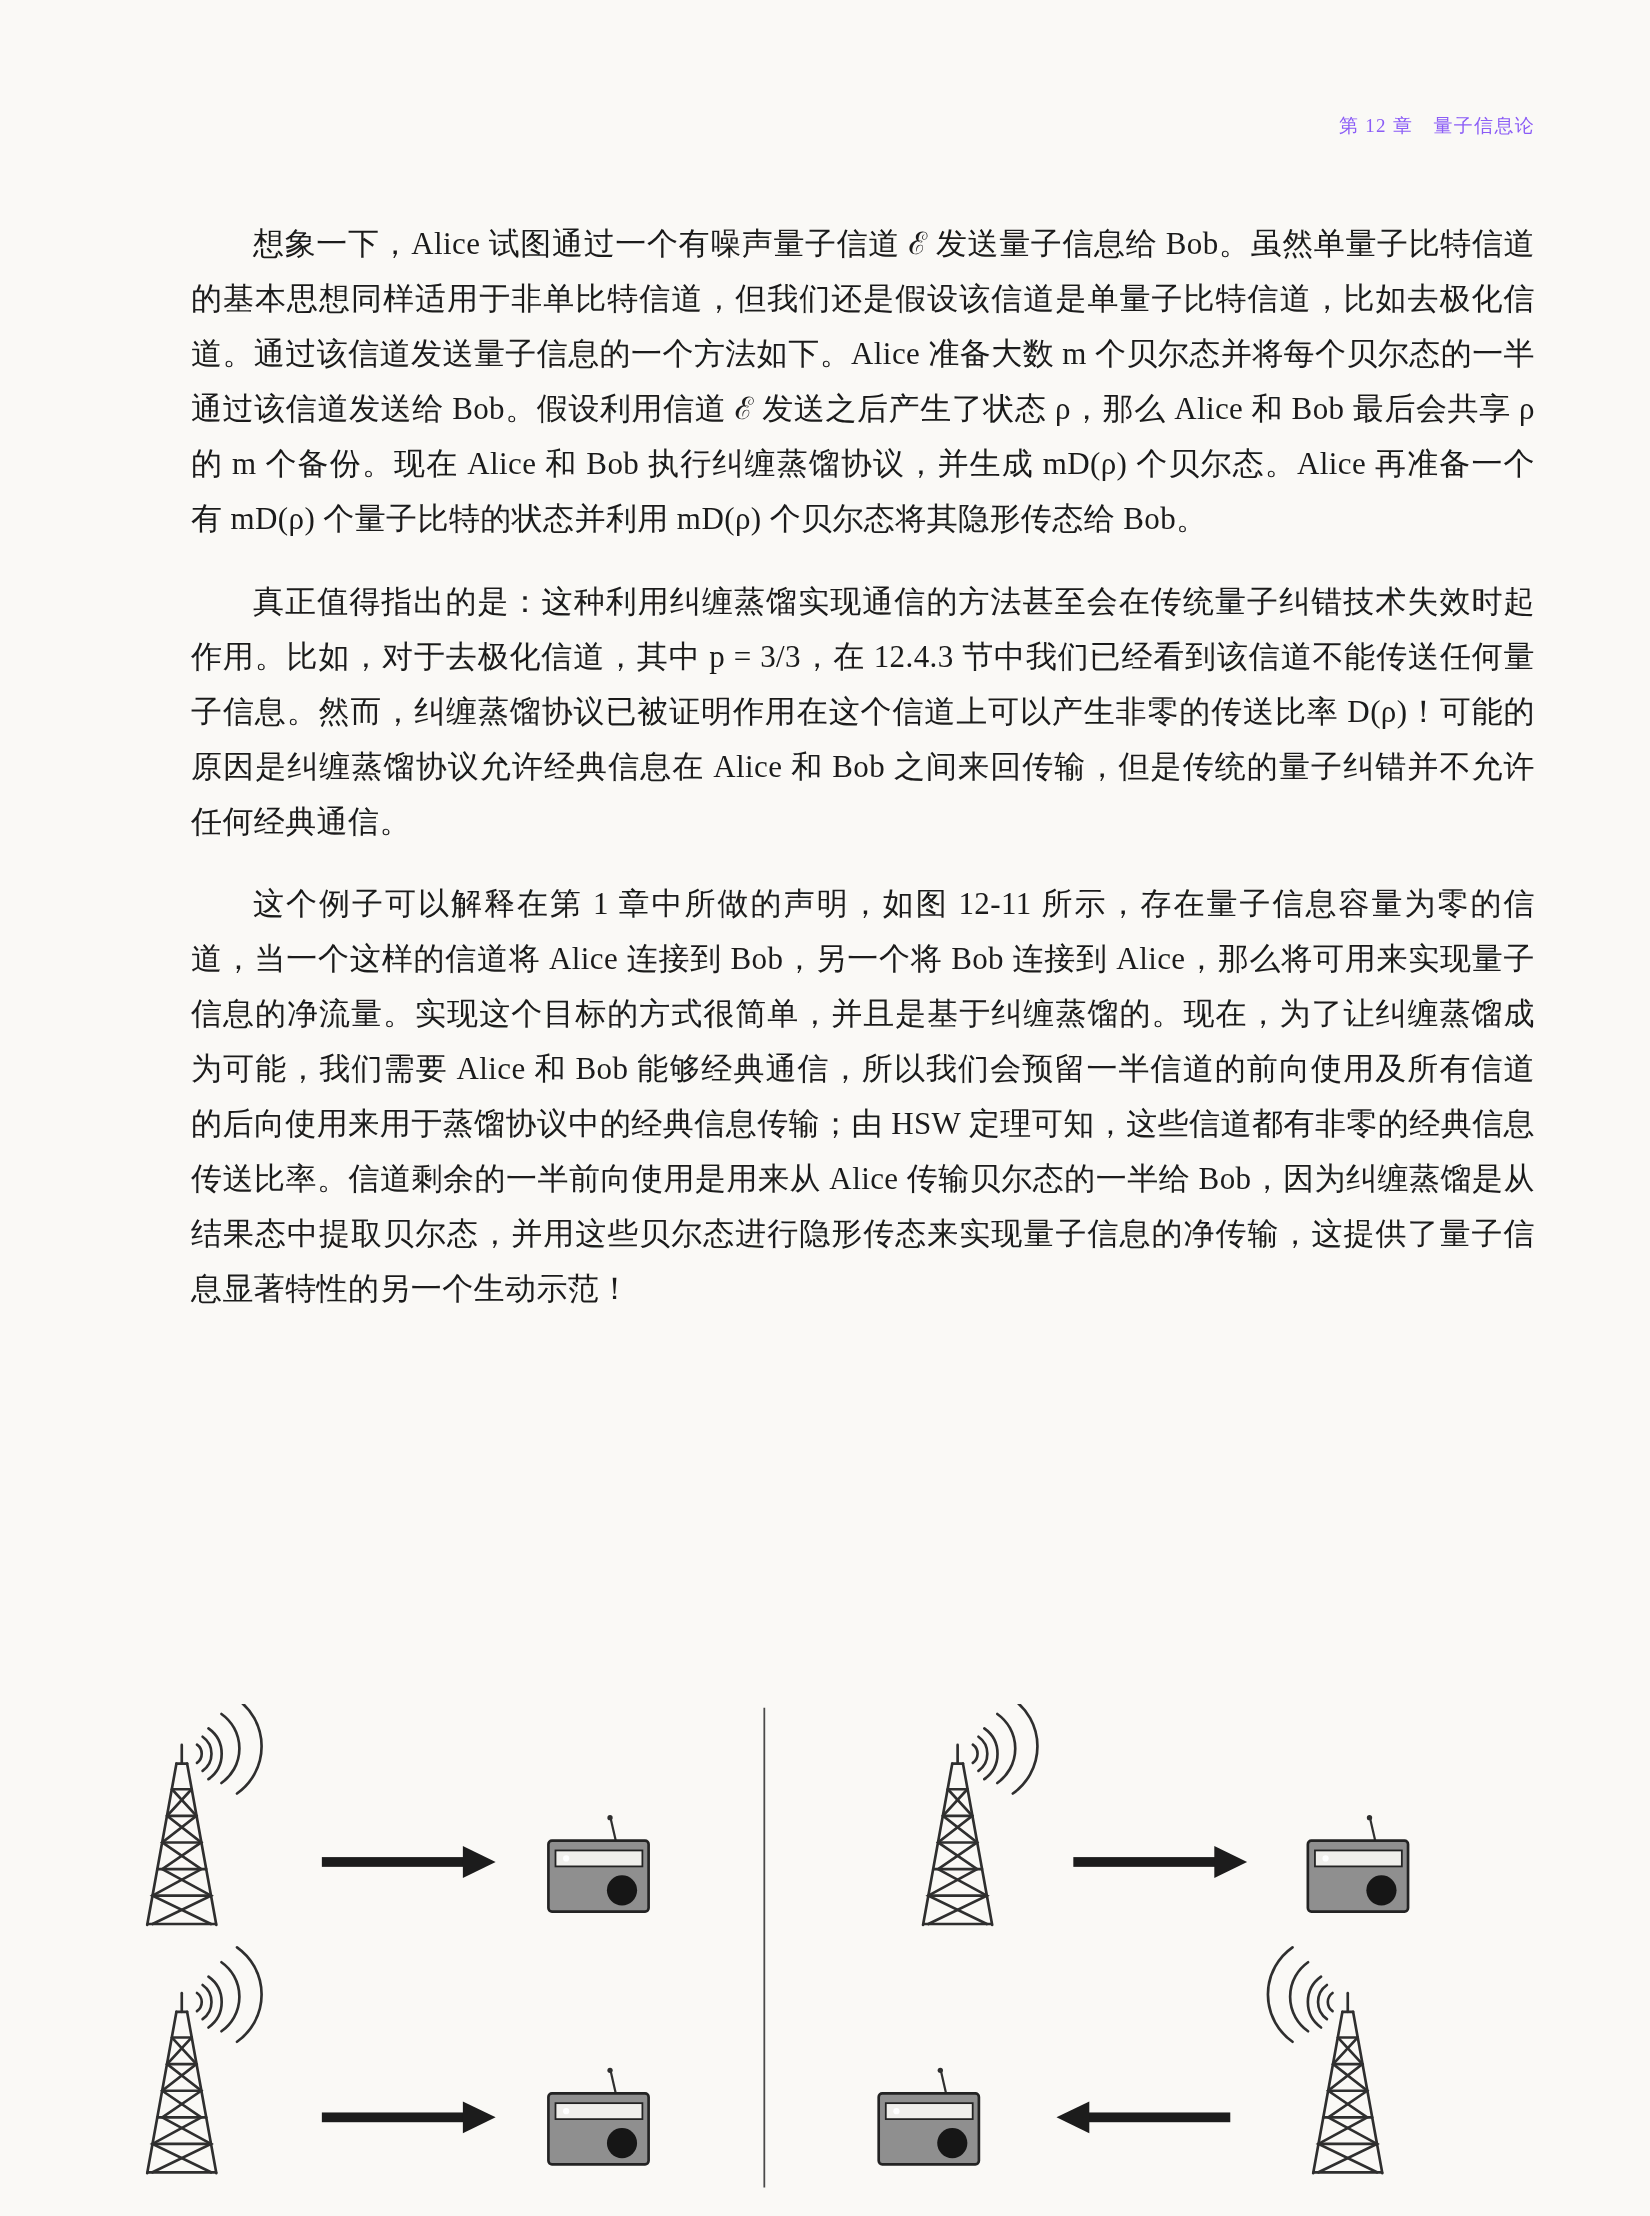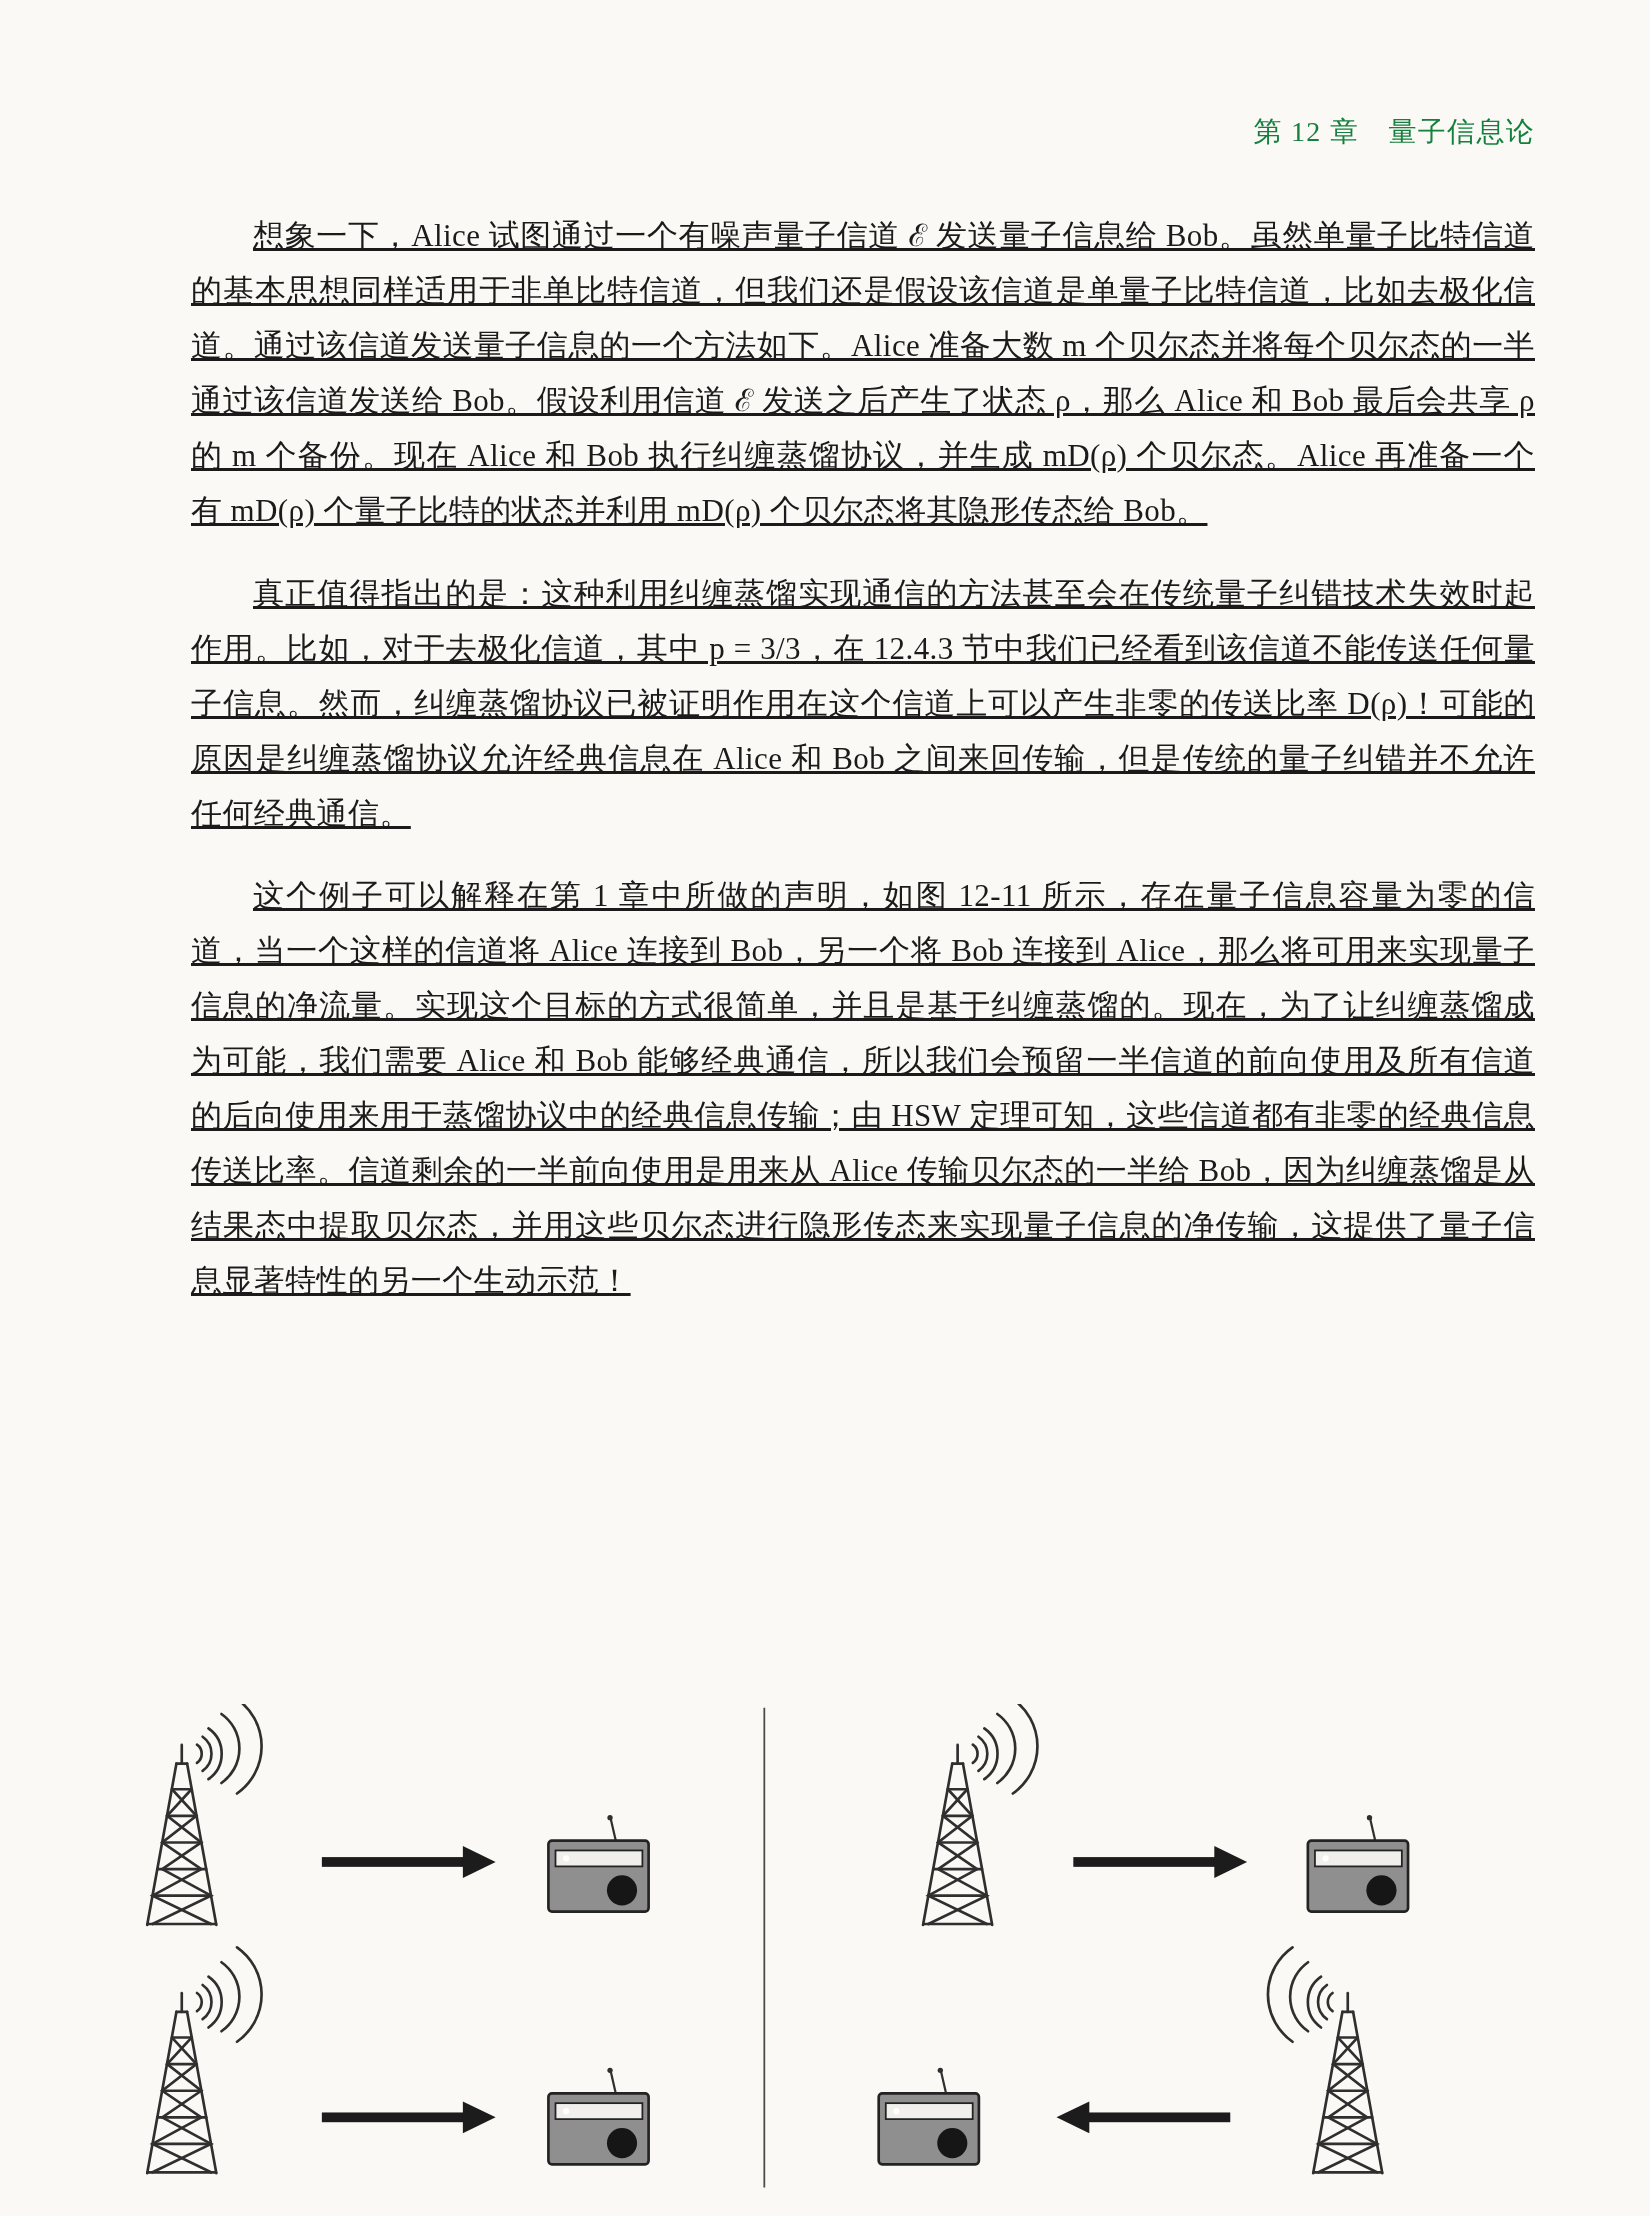--- a/index.html
+++ b/index.html
@@ -7,24 +7,24 @@
   .page{
     position:relative;
     width:1651px;height:2640px;
     background:#faf9f6;
     color:#1b1b1b;
     font-family:"Liberation Serif","DejaVu Serif",serif;
     overflow:hidden;
   }
   .running-head{
     position:absolute;top:113px;right:116px;
-    font-size:28px;letter-spacing:1.3px;color:#15803d;
+    font-size:19px;letter-spacing:1.3px;color:#8b5cf6;
   }
   .content{
-    position:absolute;top:208px;left:191px;width:1344px;text-decoration:underline;
+    position:absolute;top:216px;left:191px;width:1344px;
   }
   .para{
     font-size:31px;line-height:55px;
     text-align:justify;text-indent:2em;
     margin:0 0 27.5px 0;
     letter-spacing:0.4px;
   }
   .figure-block{
     position:absolute;top:1704px;left:0;width:1651px;height:519px;
   }

